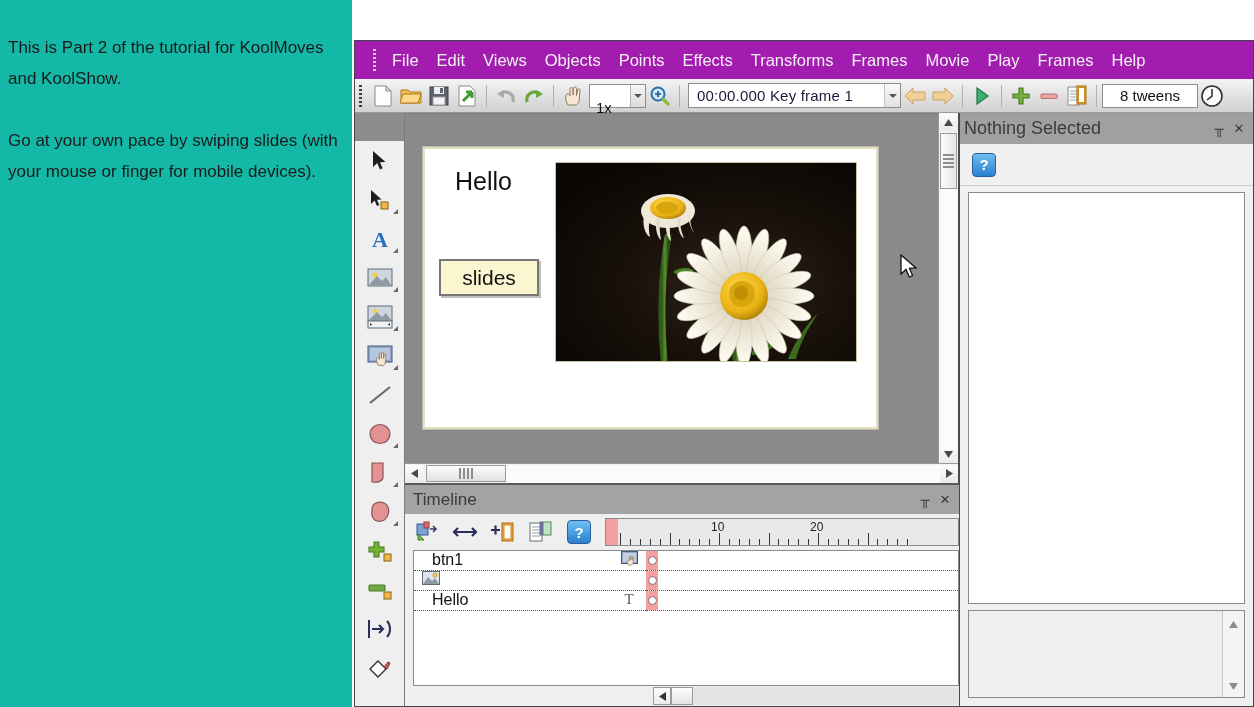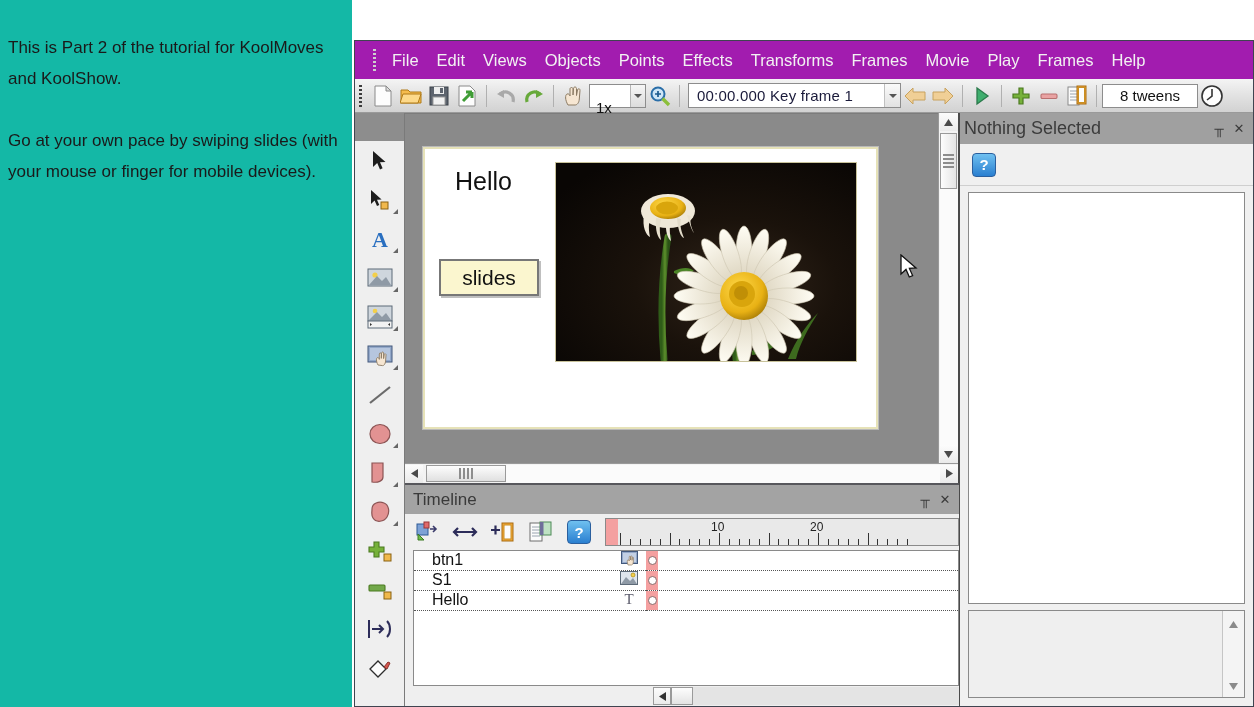--- a/index.html
+++ b/index.html
@@ -721,21 +721,20 @@
                   <svg width="17" height="15" viewBox="0 0 17 15">
                     <rect x="0.5" y="0.5" width="16" height="12" fill="#93a8c9" stroke="#43597c"></rect>
                     <rect x="2" y="2" width="13" height="9" fill="#c3d0e4"></rect>
                     <path d="M7 14 C6 11 6 9 7 8.8 C8 8.6 8.2 10 8.2 10 L8.2 6 C8.2 5 9.5 5 9.5 6 L9.5 9 L9.7 5.6
                              C9.7 4.7 11 4.7 11 5.6 L11 9.3 L11.4 6.7 C11.5 6 12.6 6.1 12.5 6.9 L12.3 11
                              C12.2 13 11.3 14 10.4 14 Z" fill="#f6e6d2" stroke="#8b7a63" stroke-width=".7"></path>
                   </svg>
                 </span>
               </div>
               <div class="tl-row">
-                <span class="nm">S1</span>
                 <span class="ic">
                   <svg width="18" height="15" viewBox="0 0 18 15">
                     <rect x="0.5" y="0.5" width="17" height="13" fill="#dfe5ec" stroke="#5d6a78"></rect>
                     <circle cx="13" cy="4" r="2" fill="#f3cf4a" stroke="#b08c10" stroke-width=".7"></circle>
                     <path d="M1 13 L6 6 L10 10 L13 7 L17 13 Z" fill="#8f9aa6"></path>
                   </svg>
                 </span>
               </div>
               <div class="tl-row">
                 <span class="nm">Hello</span>

